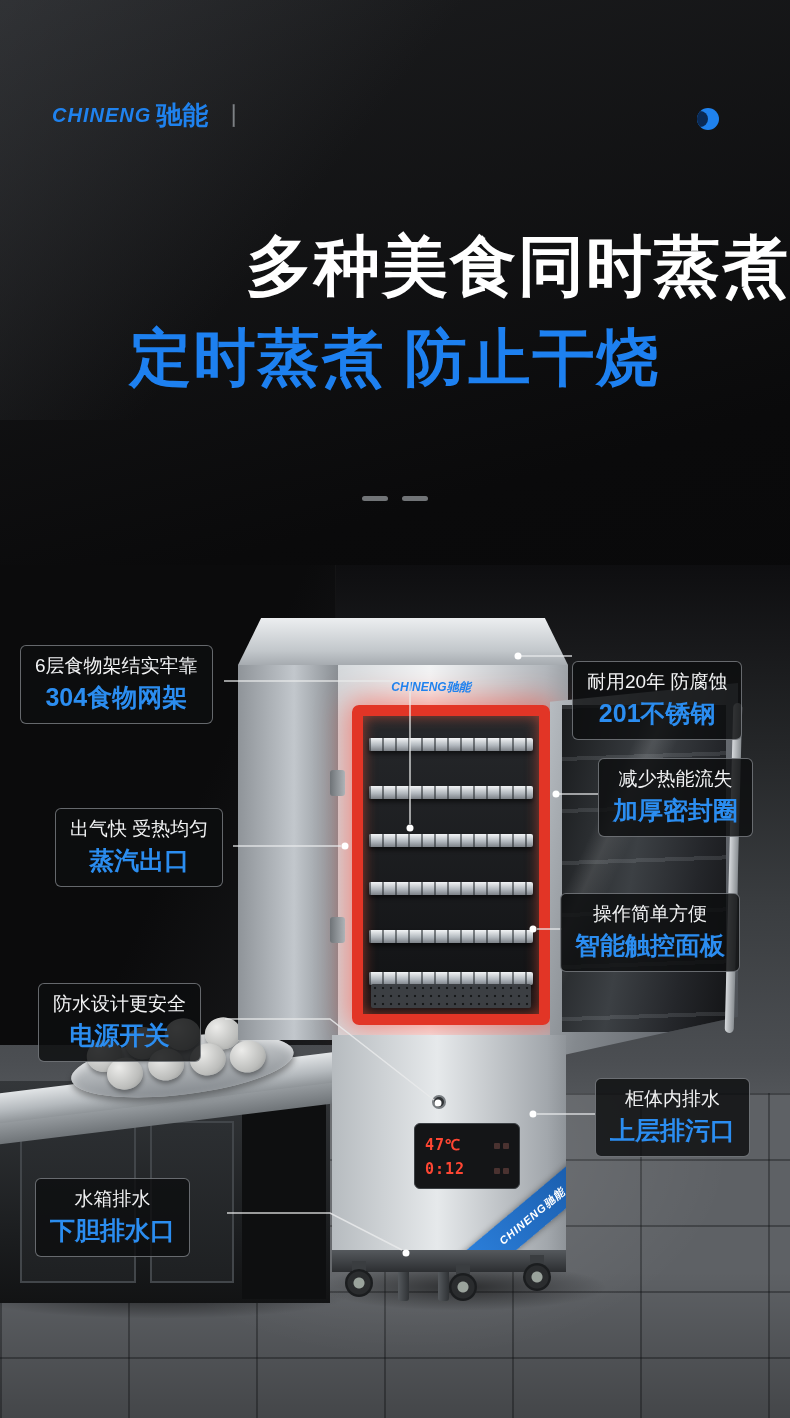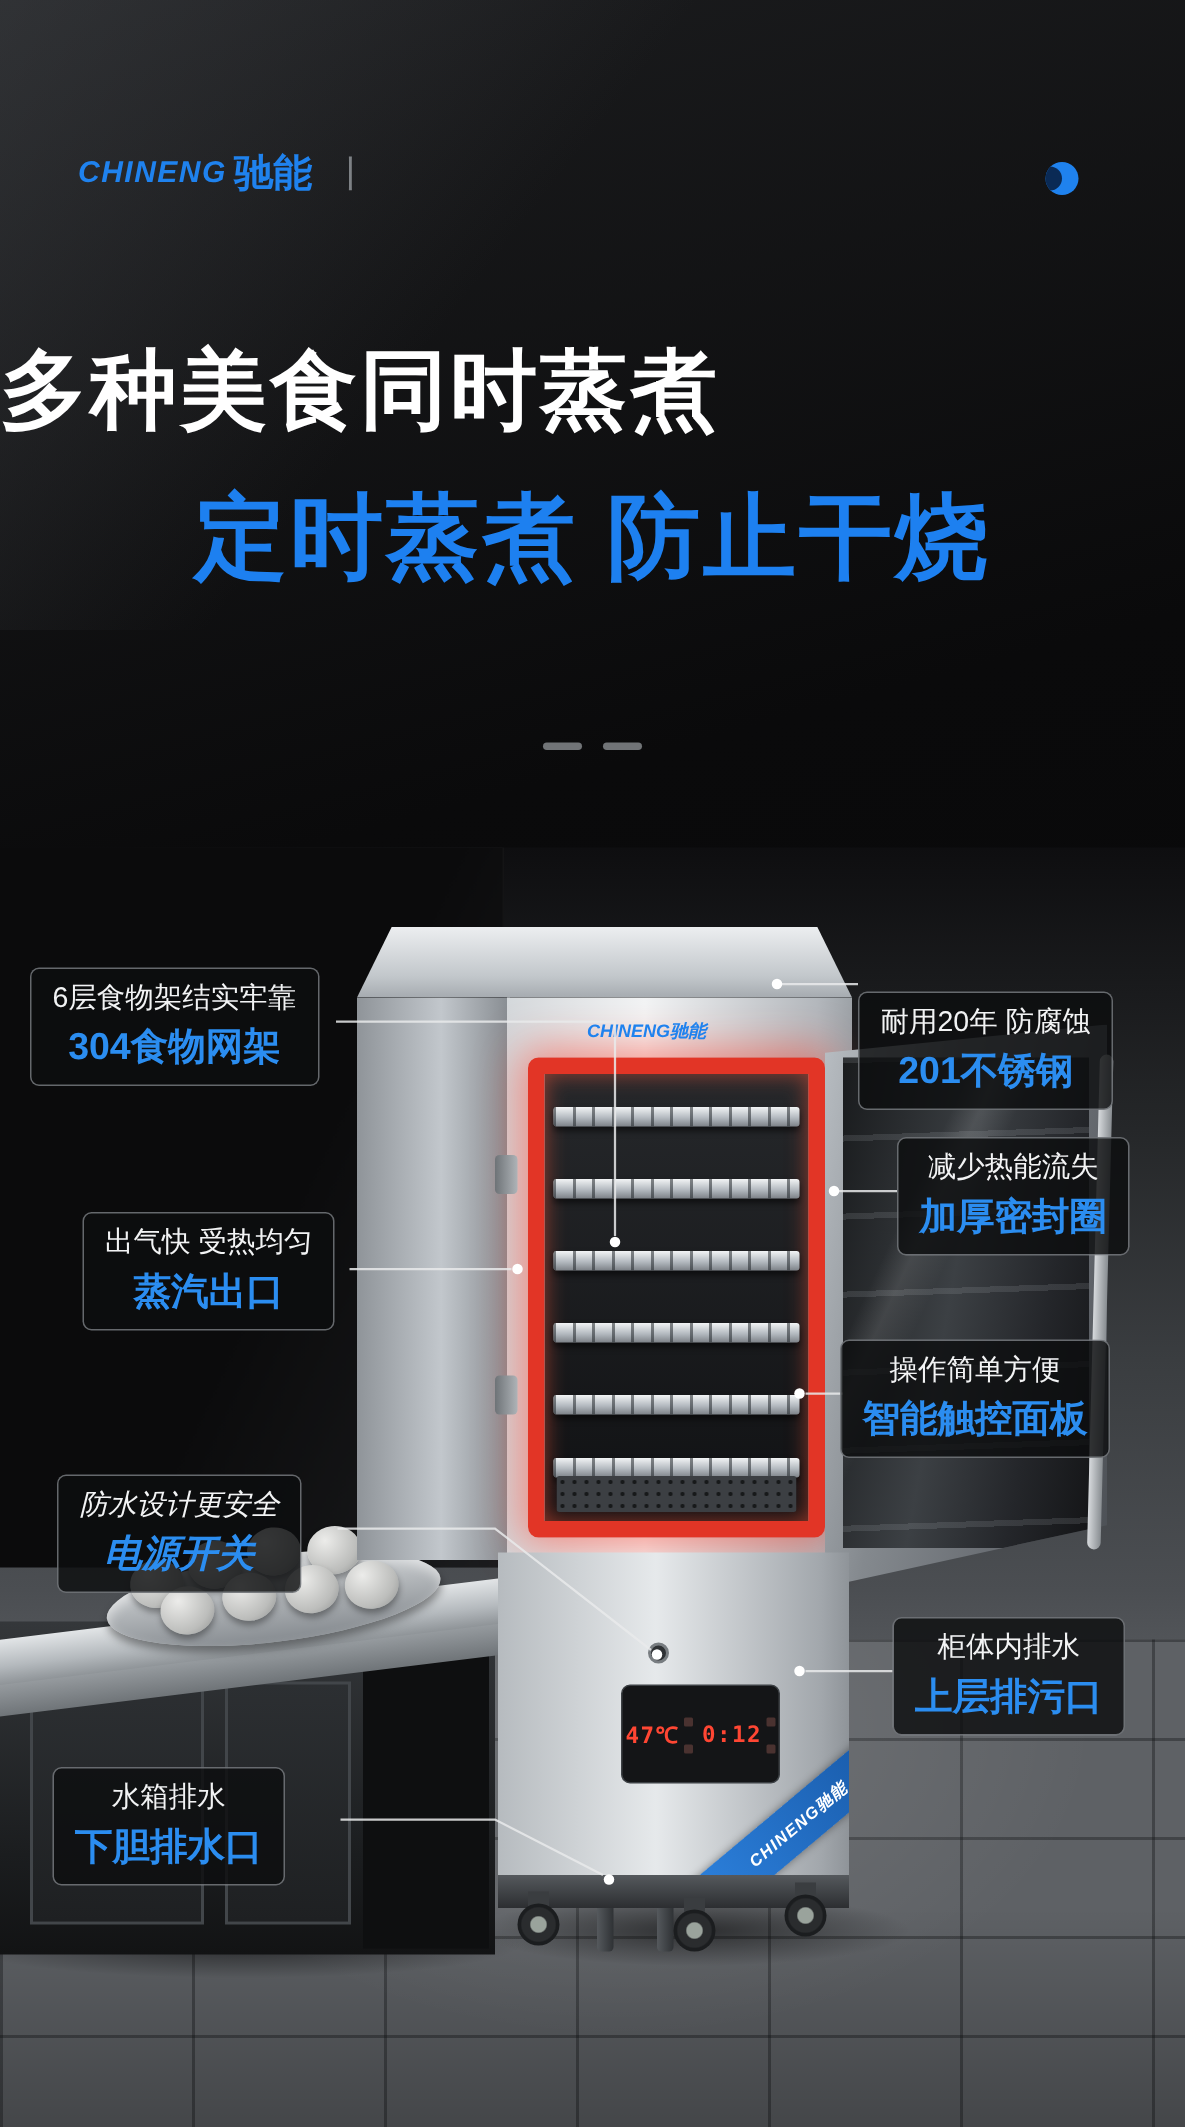--- a/index.html
+++ b/index.html
@@ -12,22 +12,22 @@
   .header{position:absolute;left:52px;top:98px;display:flex;align-items:center;z-index:50;}
   .brand{font-size:20px;font-weight:bold;font-style:italic;color:#1f82ee;letter-spacing:1px;}
   .brand-cn{font-size:26px;font-weight:bold;color:#1f82ee;margin-left:5px;}
   .hdr-div{font-size:24px;color:#7d8185;margin:0 12px 0 14px;}
   .tagline{font-size:22px;color:#e9eaeb;letter-spacing:1px;}
   .brand-mark{position:absolute;left:697px;top:108px;width:22px;height:22px;border-radius:50%;
         background:#1f82ee;overflow:hidden;z-index:50;}
   .brand-mark::before{content:"";position:absolute;left:-5px;top:3px;width:16px;height:16px;
         border-radius:50%;background:#0a2a55;}
   
-  .hero-title{position:absolute;left:0;top:222px;width:100%;text-align:left;color:#ffffff;
-        font-size:58px;font-weight:900;letter-spacing:2px;z-index:50;}
+  .hero-title{position:absolute;left:0;top:222px;width:100%;text-align:right;color:#ffffff;
+        font-size:66px;font-weight:900;letter-spacing:2px;z-index:50;}
   .hero-subtitle{position:absolute;left:0;top:316px;width:100%;text-align:center;color:#1d80f0;
         font-size:62px;font-weight:900;letter-spacing:2px;z-index:50;}
   .dashes{position:absolute;left:0;top:487px;width:100%;text-align:center;z-index:50;}
   .dash{display:inline-block;width:26px;height:5px;border-radius:3px;background:#8b8e92;margin:0 7px;opacity:.8;}
   
   .scene{position:absolute;left:0;top:565px;width:790px;height:853px;
         background:linear-gradient(180deg,#0e0e10 0%,#252729 22%,#3a3d40 40%,#4b4e52 58%,#55585c 64%);padding-left:34px;}
   .wall-dark{position:absolute;left:0;top:0;width:335px;height:480px;
         background:linear-gradient(115deg,#0b0b0c 55%,#1b1c1e);border-right:1px solid rgba(255,255,255,.04);}
   .floor{position:absolute;left:0;top:528px;width:790px;height:325px;background-color:#5e6165;
@@ -89,21 +89,21 @@
   .door-handle{position:absolute;left:729px;top:138px;width:9px;height:330px;border-radius:5px;
         background:linear-gradient(90deg,#d7dadd,#888d91);transform:rotate(1.5deg);z-index:8;}
   
   .base{position:absolute;left:332px;top:470px;width:234px;height:237px;overflow:hidden;
         background:linear-gradient(90deg,#b6bbbf,#e6e9eb 45%,#a2a7ac 92%,#8f9499);z-index:9;}
   .base-recess{position:absolute;left:0;bottom:0;width:100%;height:22px;
         background:linear-gradient(180deg,#55595d,#2c2e31);}
   .switch{position:absolute;left:100px;top:60px;width:14px;height:14px;border-radius:50%;
         background:#2e3134;border:2px solid #787d81;box-sizing:border-box;}
   .panel{position:absolute;left:82px;top:88px;width:106px;height:66px;border-radius:6px;
-        background:#141517;border:1px solid #3c4044;display:flex;flex-direction:row;
+        background:#141517;border:1px solid #3c4044;display:flex;flex-direction:column;
         justify-content:center;gap:6px;padding:4px 10px;box-sizing:border-box;}
   .panel-row{display:flex;align-items:center;justify-content:space-between;}
   .digits{font-family:"DejaVu Sans Mono",monospace;font-size:15px;font-weight:bold;color:#ff4633;letter-spacing:1px;}
   .mini-icons i{display:inline-block;width:6px;height:6px;background:#4a3230;margin-left:3px;border-radius:1px;}
   .ribbon{position:absolute;left:95px;top:165px;width:210px;height:32px;
         background:linear-gradient(90deg,#2f86e4,#15539f);transform:rotate(-40deg);
         display:flex;align-items:center;justify-content:center;box-shadow:0 0 6px rgba(0,0,0,.4);}
   .ribbon span{font-size:11px;font-weight:bold;font-style:italic;color:#fff;letter-spacing:1px;}
   .pipe{position:absolute;width:11px;height:46px;background:linear-gradient(90deg,#55595d,#2f3235);
         border-radius:3px;z-index:8;}
@@ -244,21 +244,21 @@
     <span class="feature">加厚密封圈</span>
   </div>
   <div class="callout" style="left:55px;top:808px;">
     <span class="desc">出气快 受热均匀</span>
     <span class="feature">蒸汽出口</span>
   </div>
   <div class="callout" style="left:560px;top:893px;">
     <span class="desc">操作简单方便</span>
     <span class="feature">智能触控面板</span>
   </div>
-  <div class="callout" style="left:38px;top:983px;font-style:italic;">
+  <div class="callout" style="left:38px;top:983px;">
     <span class="desc">防水设计更安全</span>
     <span class="feature">电源开关</span>
   </div>
   <div class="callout" style="left:35px;top:1178px;">
     <span class="desc">水箱排水</span>
     <span class="feature">下胆排水口</span>
   </div>
   <div class="callout" style="left:595px;top:1078px;">
     <span class="desc">柜体内排水</span>
     <span class="feature">上层排污口</span>

